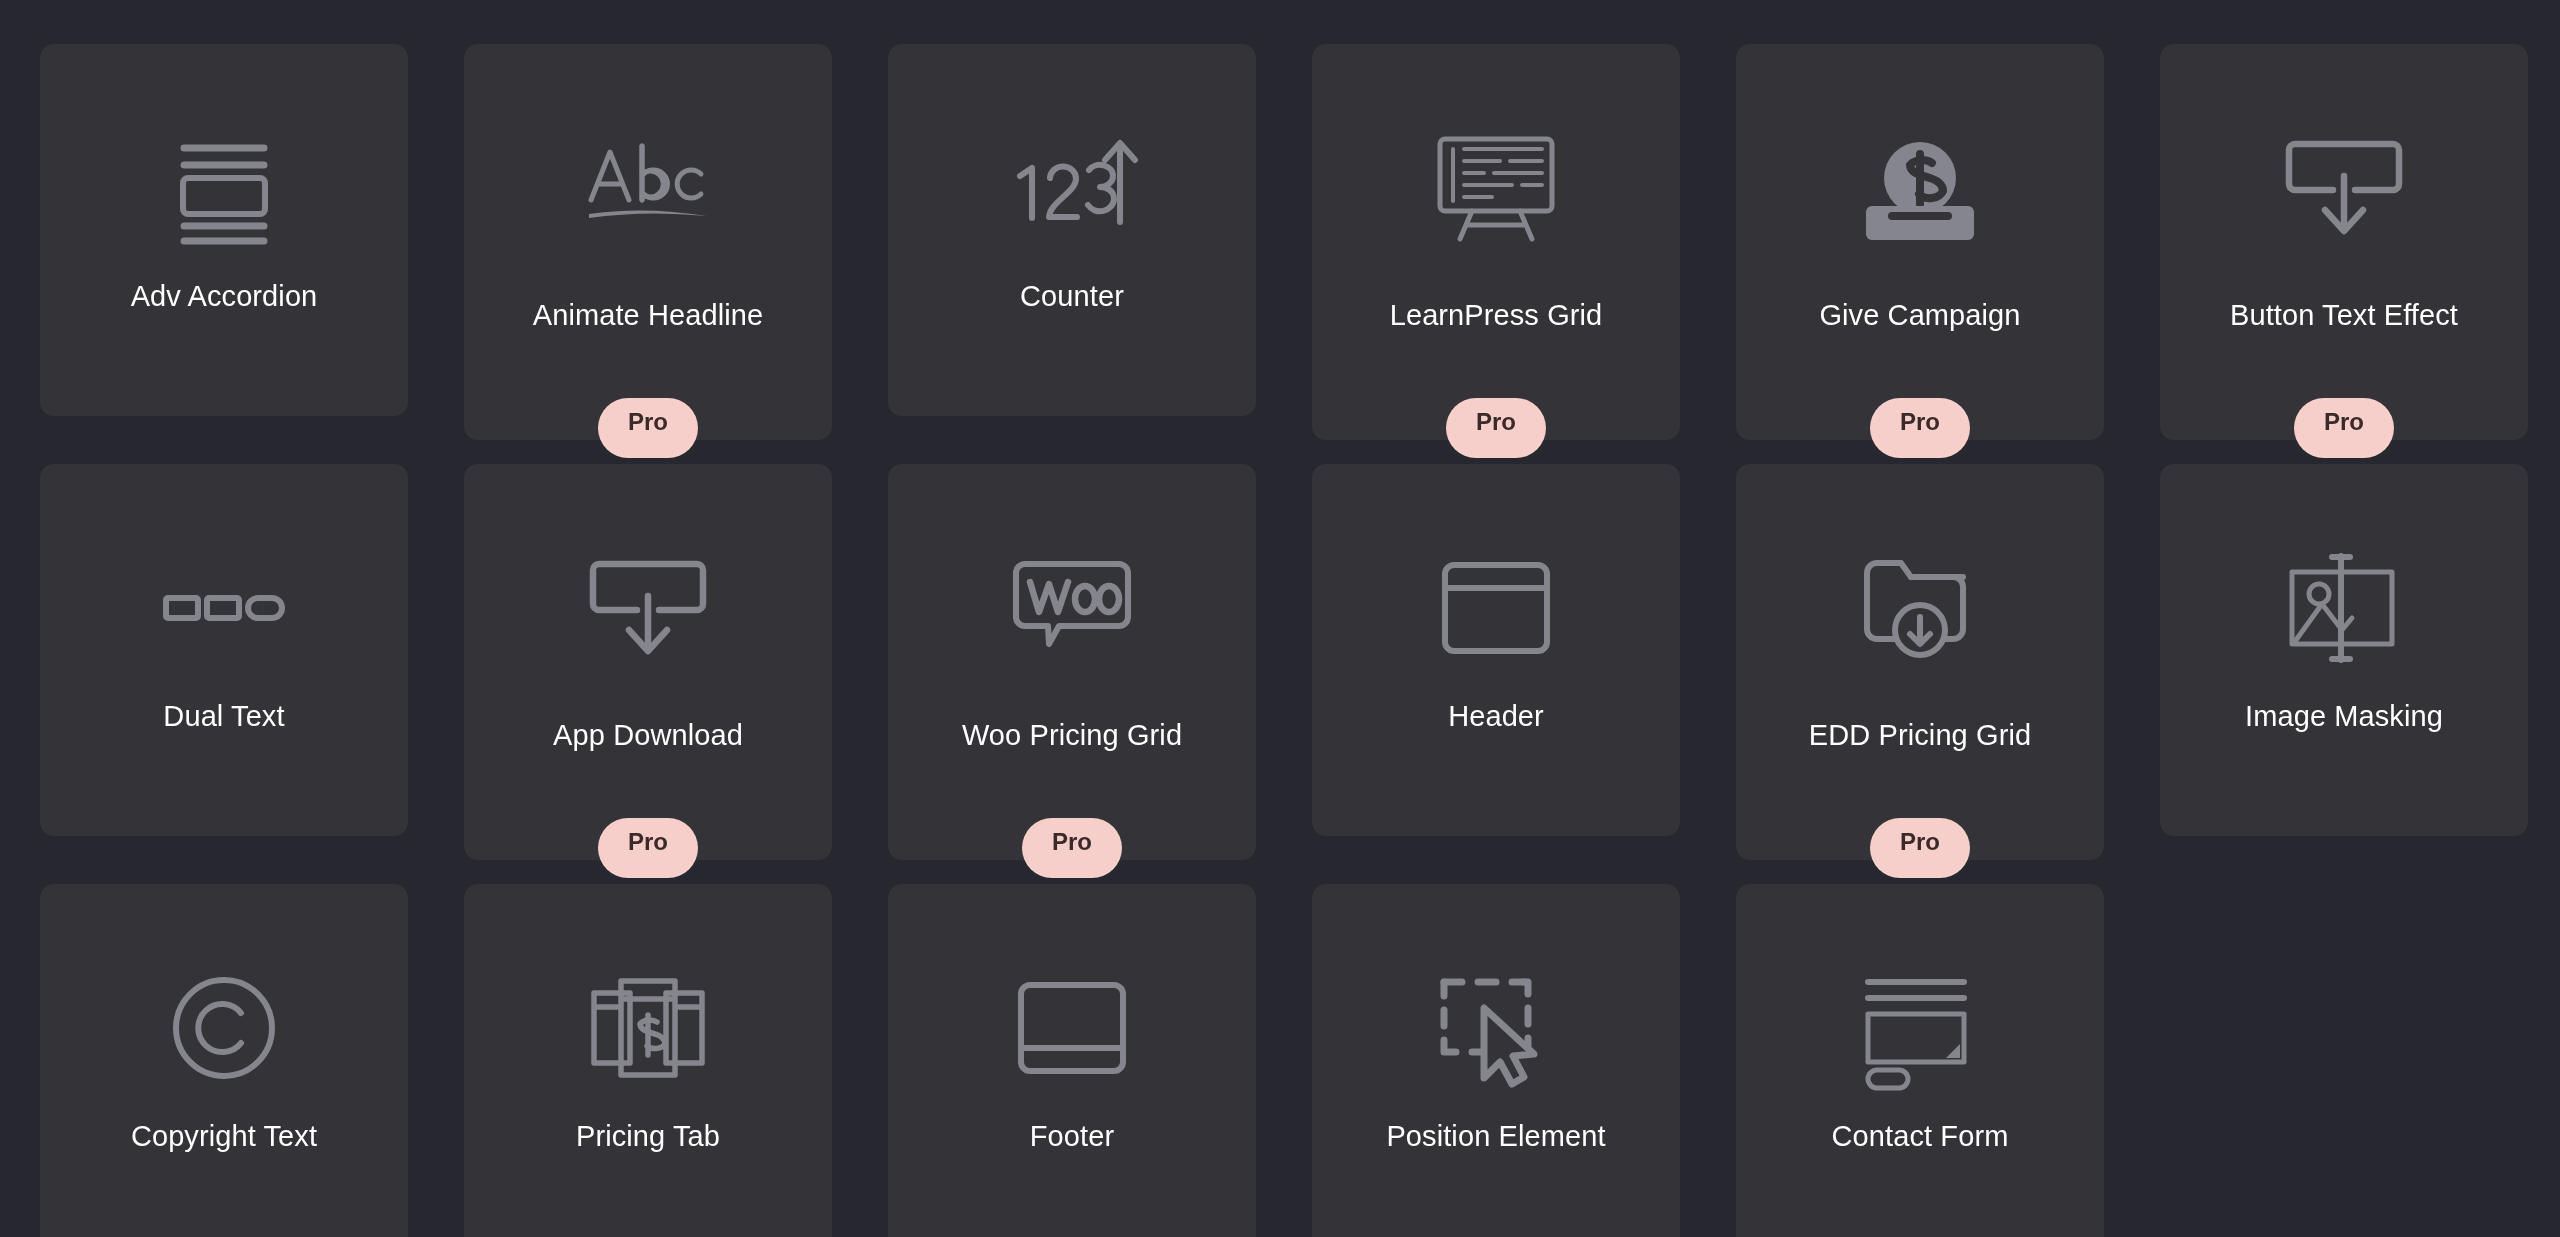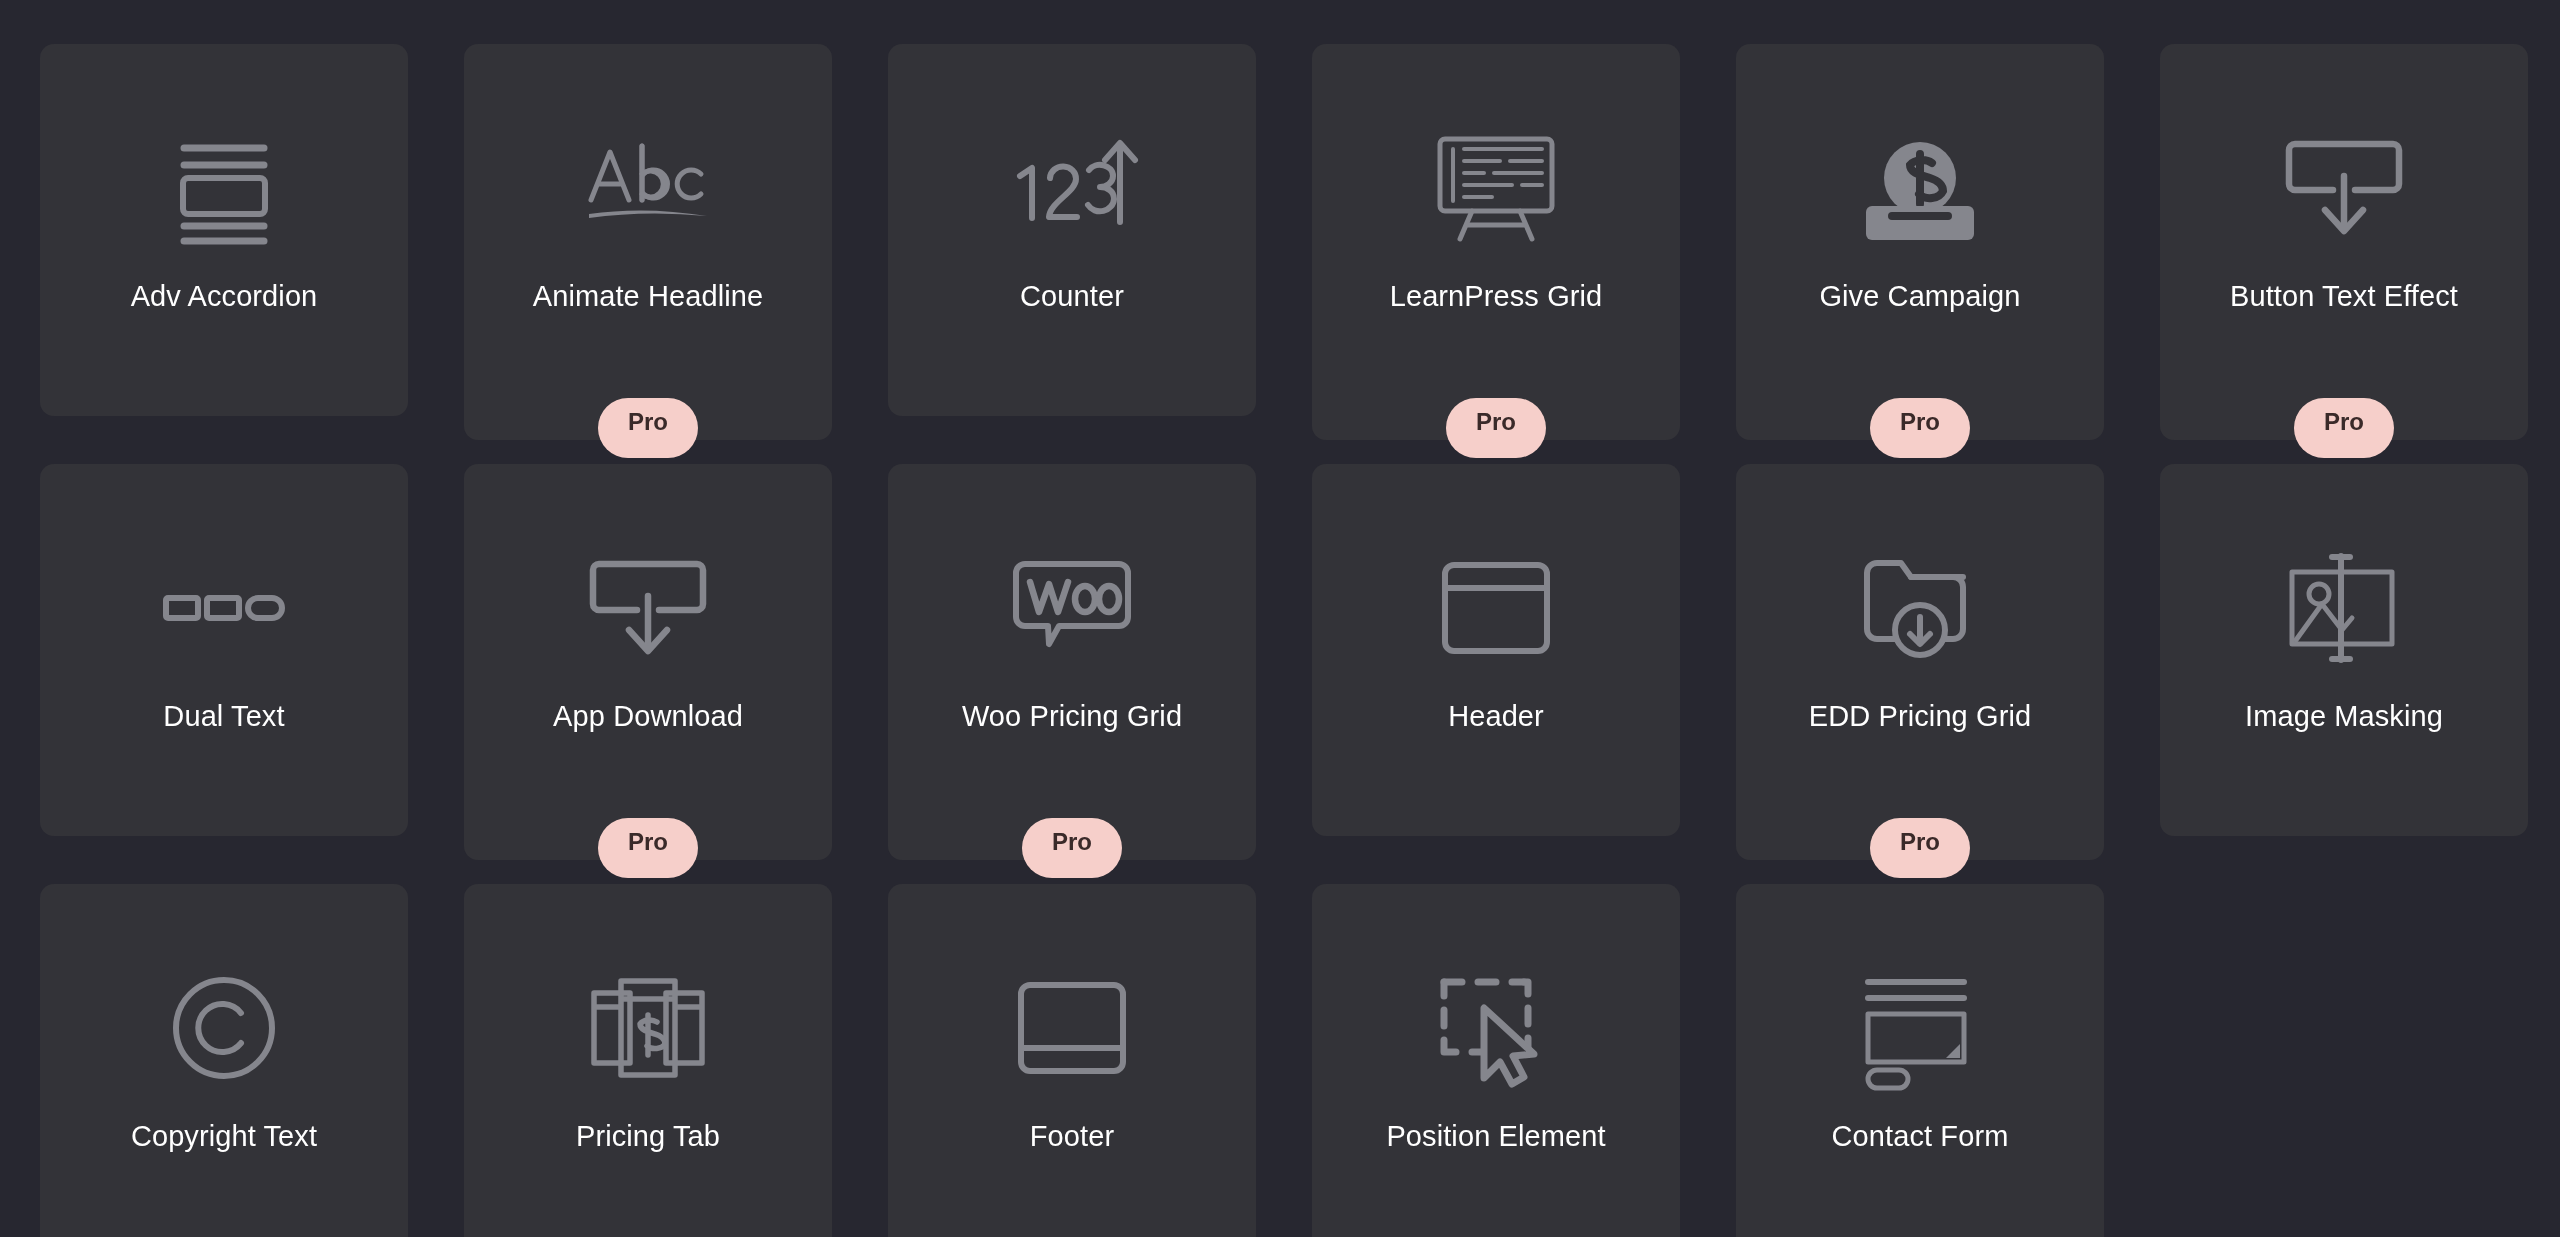--- a/index.html
+++ b/index.html
@@ -29,21 +29,21 @@
     background: #333338;
     border-radius: 14px;
     display: flex;
     flex-direction: column;
     align-items: center;
     justify-content: flex-start;
     padding-top: 84px;
     cursor: pointer;
   }
   .widget-card.plain   { height: 372px; }
-  .widget-card.has-pro { height: 396px; }
+  .widget-card.has-pro { height: 396px; gap: 19px; }
 
   .widget-icon {
     width: 120px;
     height: 120px;
     display: flex;
     align-items: center;
     justify-content: center;
     color: #85868d;
   }
   .widget-icon svg { display: block; overflow: visible; }

